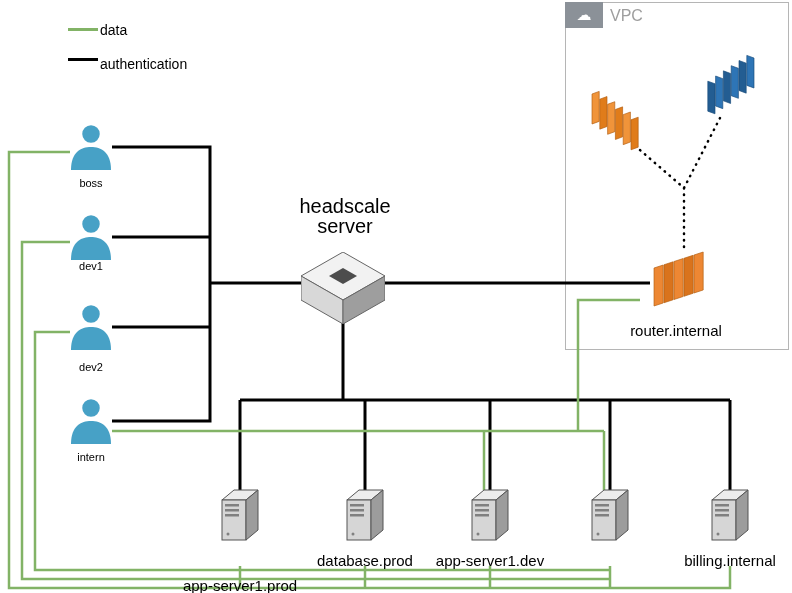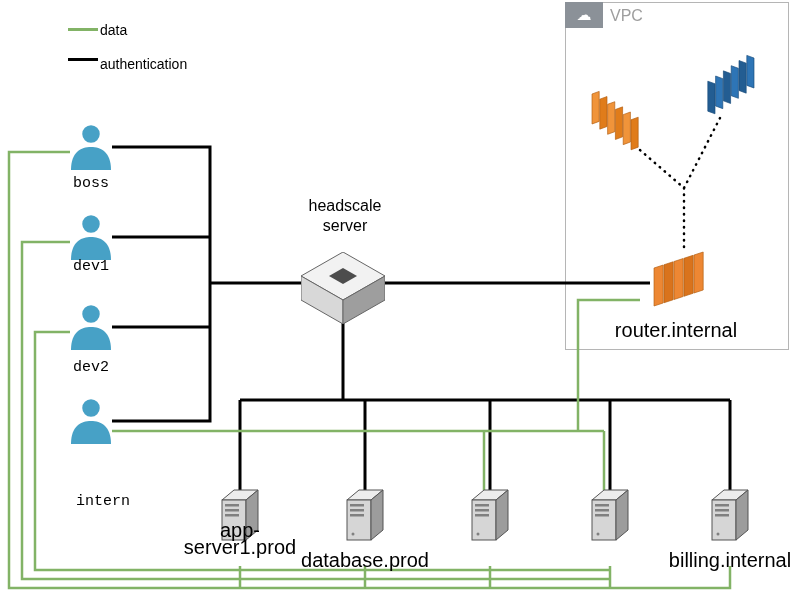--- a/index.html
+++ b/index.html
@@ -1,29 +1,29 @@
 <!DOCTYPE html>
 <html><head>
 <meta charset="utf-8">
 <style>
   html,body{margin:0;padding:0;background:#ffffff;}
   #canvas{
     position:relative;width:792px;height:593px;background:#ffffff;overflow:hidden;
     font-family:"Liberation Sans","DejaVu Sans",sans-serif;color:#000;
   }
   .abs{position:absolute;}
-  .lbl{position:absolute;text-align:center;font-size:20px;line-height:17px;color:#000;}
-  .user-lbl{font-size:15px;line-height:15px;font-family:Liberation Mono, monospace;}
+  .lbl{position:absolute;text-align:center;font-size:15px;line-height:17px;color:#000;}
+  .user-lbl{font-size:11px;line-height:15px;}
   .legend-lbl{position:absolute;font-size:14px;line-height:18px;color:#000;text-align:left;}
   .swatch{position:absolute;width:30px;height:3px;}
   .vpc-box{left:565px;top:2px;width:222px;height:346px;border:1px solid #b5b5b5;background:#ffffff;}
   .vpc-header{left:565px;top:2px;width:38px;height:26px;background:#8b9198;color:#fff;
               text-align:center;line-height:26px;font-size:15px;}
   .vpc-title{left:610px;top:7px;font-size:16px;color:#9e9e9e;}
-  .headscale-lbl{left:293px;top:196px;width:104px;font-size:16px;line-height:20px;white-space:pre-line;}
+  .headscale-lbl{left:293px;top:196px;width:104px;font-size:20px;line-height:20px;white-space:pre-line;}
   svg{display:block;}
   #wires{left:0;top:0;pointer-events:none;}
 </style>
 </head>
 <body>
 
 <div id="canvas">
 
   <div class="abs vpc-box"></div>
   <div class="abs vpc-header">
@@ -89,21 +89,21 @@
   <div class="lbl user-lbl" style="left:51px;top:360px;width:80px;">dev2</div>
 
   <div class="abs" style="left:68px;top:396px;">
     <svg width="46" height="50" viewBox="0 0 46 50">
       <g fill="#47a1c6">
         <path d="M3 48 C3 30 13 25 23 25 C33 25 43 30 43 48 Z"></path>
         <circle cx="23" cy="12" r="10" stroke="#ffffff" stroke-width="2.5"></circle>
       </g>
     </svg>
   </div>
-  <div class="lbl user-lbl" style="left:63px;top:450px;width:80px;margin-top:44px;">intern</div>
+  <div class="lbl user-lbl" style="left:51px;top:450px;width:80px;">intern</div>
 
   <div class="lbl headscale-lbl">headscale
 server</div>
   <div class="abs" style="left:301px;top:252px;">
     <svg width="84" height="72" viewBox="0 0 84 72">
       <polygon points="42,0 84,24 42,48 0,24" fill="#f2f2f2" stroke="#666" stroke-width="1"></polygon>
       <polygon points="0,24 42,48 42,72 0,48" fill="#d8d8d8" stroke="#666" stroke-width="1"></polygon>
       <polygon points="42,48 84,24 84,48 42,72" fill="#9e9e9e" stroke="#666" stroke-width="1"></polygon>
       <polygon points="42,16 56,24 42,32 28,24" fill="#4d4d4d"></polygon>
     </svg>
@@ -151,21 +151,21 @@
     <svg width="40" height="54" viewBox="0 0 40 54">
       <polygon points="2,12 14,2 38,2 26,12" fill="#ededed" stroke="#555"></polygon>
       <rect x="2" y="12" width="24" height="40" fill="#d6d6d6" stroke="#555"></rect>
       <polygon points="26,12 38,2 38,42 26,52" fill="#9c9c9c" stroke="#555"></polygon>
       <rect x="5" y="16" width="14" height="2.5" fill="#808080"></rect>
       <rect x="5" y="21" width="14" height="2.5" fill="#808080"></rect>
       <rect x="5" y="26" width="14" height="2.5" fill="#808080"></rect>
       <circle cx="8" cy="46" r="1.5" fill="#808080"></circle>
     </svg>
   </div>
-  <div class="lbl" style="left:175px;top:522px;width:130px;">app-server1.prod</div>
+  <div class="lbl" style="left:175px;top:577px;width:130px;">app-server1.prod</div>
 
   <div class="abs" style="left:345px;top:488px;">
     <svg width="40" height="54" viewBox="0 0 40 54">
       <polygon points="2,12 14,2 38,2 26,12" fill="#ededed" stroke="#555"></polygon>
       <rect x="2" y="12" width="24" height="40" fill="#d6d6d6" stroke="#555"></rect>
       <polygon points="26,12 38,2 38,42 26,52" fill="#9c9c9c" stroke="#555"></polygon>
       <rect x="5" y="16" width="14" height="2.5" fill="#808080"></rect>
       <rect x="5" y="21" width="14" height="2.5" fill="#808080"></rect>
       <rect x="5" y="26" width="14" height="2.5" fill="#808080"></rect>
       <circle cx="8" cy="46" r="1.5" fill="#808080"></circle>
@@ -177,20 +177,21 @@
     <svg width="40" height="54" viewBox="0 0 40 54">
       <polygon points="2,12 14,2 38,2 26,12" fill="#ededed" stroke="#555"></polygon>
       <rect x="2" y="12" width="24" height="40" fill="#d6d6d6" stroke="#555"></rect>
       <polygon points="26,12 38,2 38,42 26,52" fill="#9c9c9c" stroke="#555"></polygon>
       <rect x="5" y="16" width="14" height="2.5" fill="#808080"></rect>
       <rect x="5" y="21" width="14" height="2.5" fill="#808080"></rect>
       <rect x="5" y="26" width="14" height="2.5" fill="#808080"></rect>
       <circle cx="8" cy="46" r="1.5" fill="#808080"></circle>
     </svg>
   </div>
+  <div class="lbl" style="left:425px;top:552px;width:130px;">app-server1.dev</div>
 
   <div class="abs" style="left:590px;top:488px;">
     <svg width="40" height="54" viewBox="0 0 40 54">
       <polygon points="2,12 14,2 38,2 26,12" fill="#ededed" stroke="#555"></polygon>
       <rect x="2" y="12" width="24" height="40" fill="#d6d6d6" stroke="#555"></rect>
       <polygon points="26,12 38,2 38,42 26,52" fill="#9c9c9c" stroke="#555"></polygon>
       <rect x="5" y="16" width="14" height="2.5" fill="#808080"></rect>
       <rect x="5" y="21" width="14" height="2.5" fill="#808080"></rect>
       <rect x="5" y="26" width="14" height="2.5" fill="#808080"></rect>
       <circle cx="8" cy="46" r="1.5" fill="#808080"></circle>

